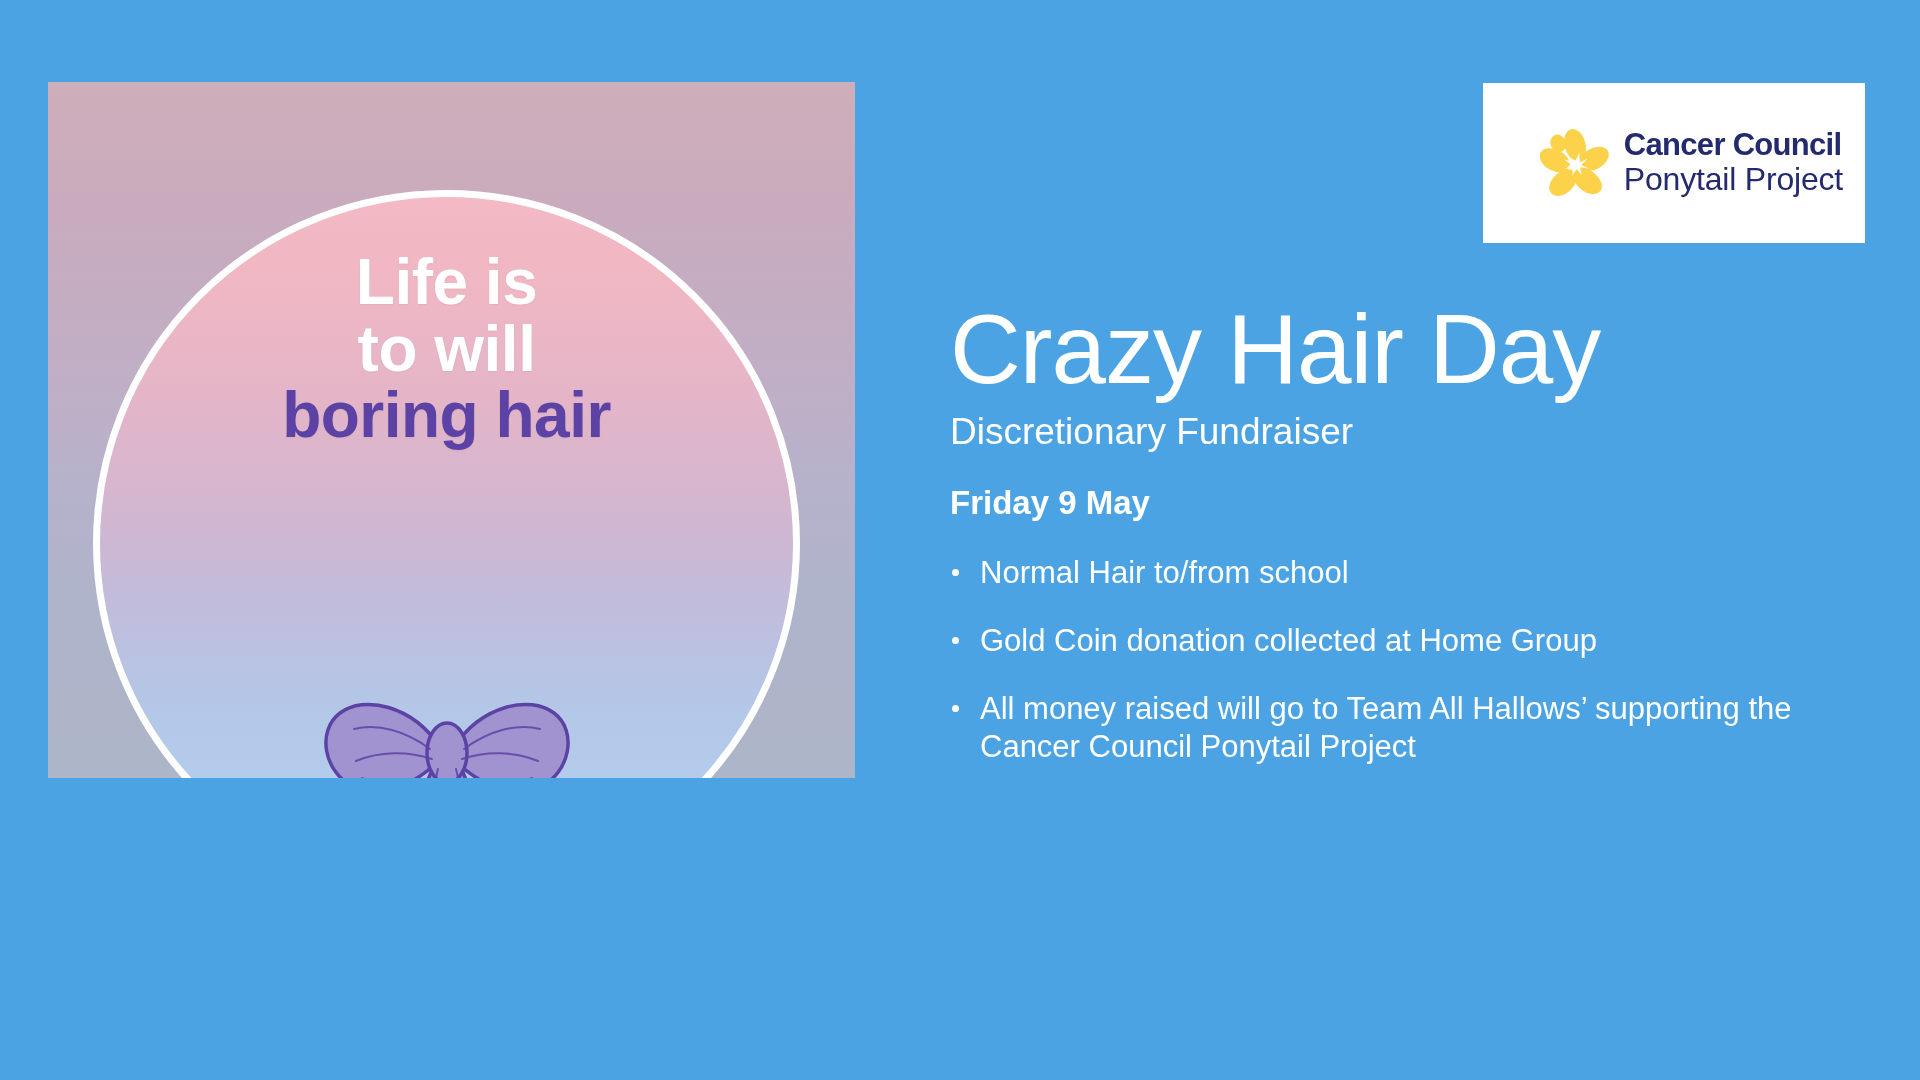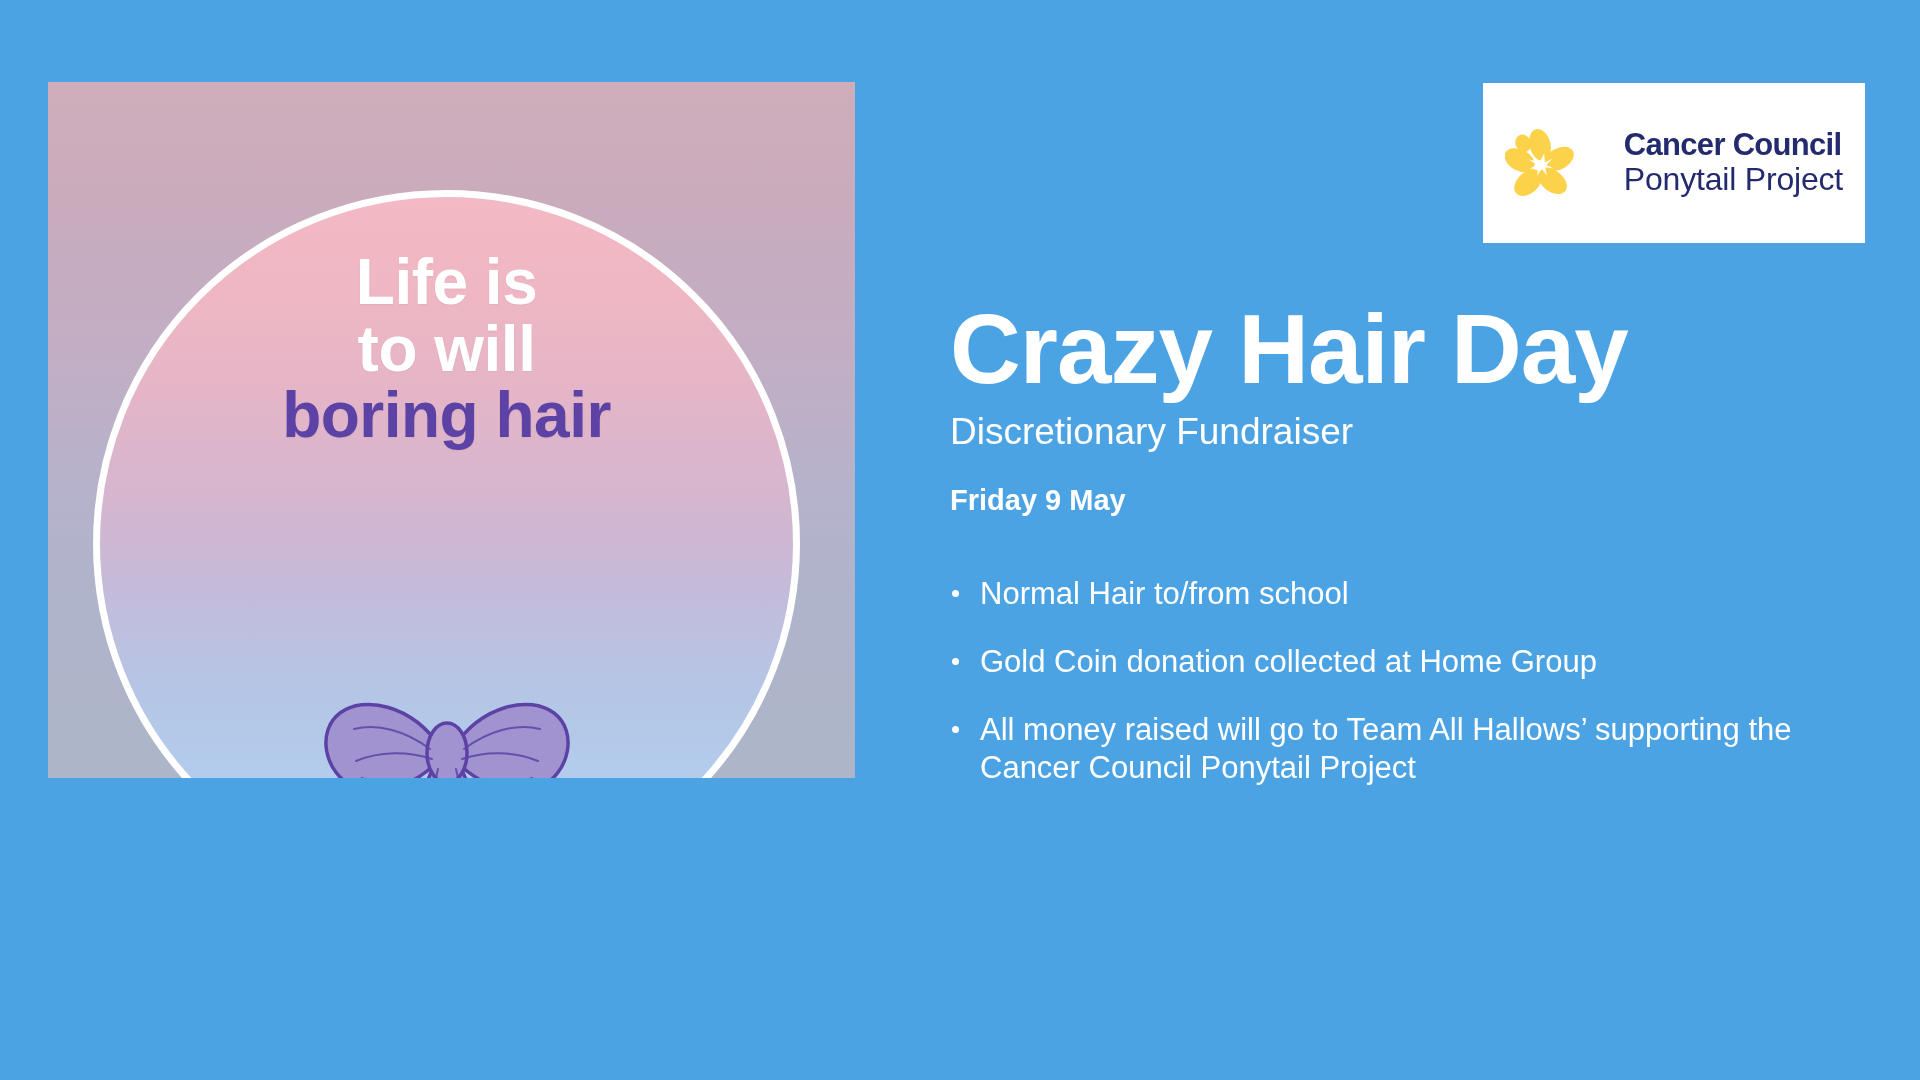--- a/index.html
+++ b/index.html
@@ -83,21 +83,21 @@
   }
 
   
   #logo-box {
     position:absolute;
     left:1483px; top:83px;
     width:382px; height:160px;
     background:#ffffff;
     display:flex;
     align-items:center;
-    justify-content:space-between;
+    justify-content:flex-end;
     gap:14px;
     padding:0 22px;
   }
   #daffodil-icon { flex:0 0 auto; width:70px; height:70px; }
   #logo-words { display:flex; flex-direction:column; line-height:1.05; }
   #logo-line1 {
     font-size:31px; font-weight:700; color:#232a6d;
     letter-spacing:-0.7px; white-space:nowrap;
   }
   #logo-line2 {
@@ -107,41 +107,41 @@
 
   
   #content {
     position:absolute;
     left:950px; top:300px;
     width:920px;
     color:#ffffff;
   }
   #main-title {
     font-size:98px;
-    font-weight:700;
+    font-weight:400;
     line-height:1.0;
     letter-spacing:-1px;
     color:#ffffff;
   }
   #subtitle {
     font-size:37px;
     font-weight:400;
     line-height:1.2;
     margin-top:12px;
     color:#ffffff;
   }
   #event-date {
-    font-size:29px;
+    font-size:33px;
     font-weight:700;
     margin-top:30px;
     color:#ffffff;
   }
   #bullet-list {
     list-style:none;
-    margin-top:58px;
+    margin-top:32px;
   }
   #bullet-list li {
     position:relative;
     padding-left:30px;
     font-size:31px;
     font-weight:300;
     line-height:1.22;
     margin-bottom:30px;
     color:#ffffff;
   }

